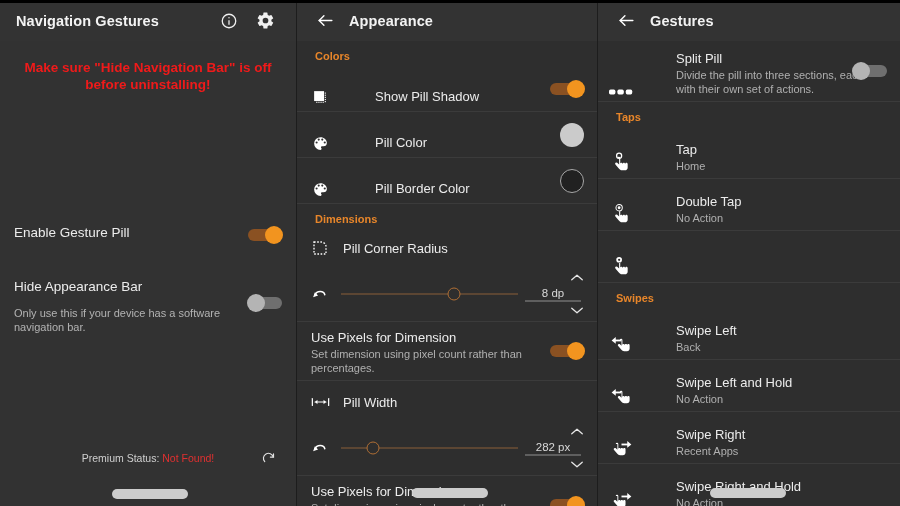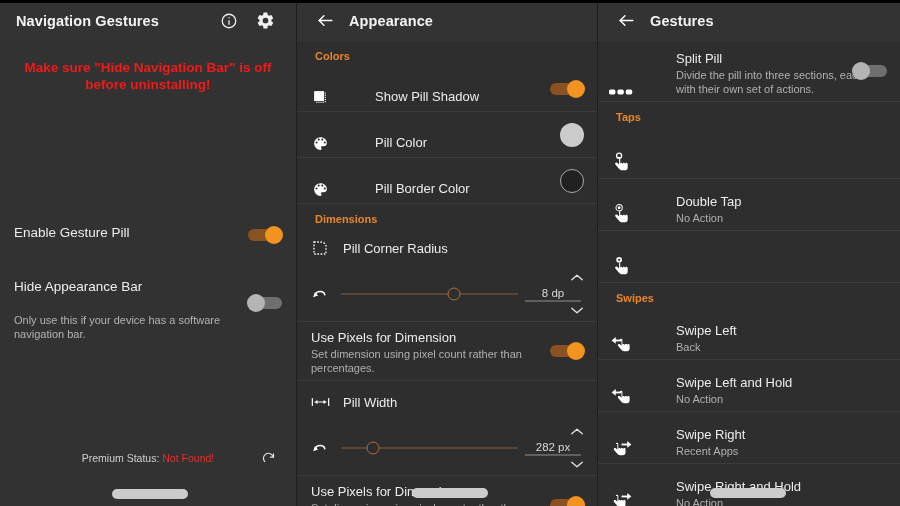--- a/index.html
+++ b/index.html
@@ -28,21 +28,21 @@
   .mid-title{margin-left:6px;}
 
   
   .warn{
     margin:18px 10px 0 10px;text-align:center;color:#f01a1a;font-weight:bold;
     font-size:13.5px;line-height:17px;
   }
   .left-rows{position:absolute;left:0;top:215px;width:296px;}
   .lrow{position:relative;padding:8px 14px 8px 14px;min-height:24px;}
   .lrow .lt{font-size:13.5px;color:#ececec;line-height:19px;}
-  .lrow .ls{font-size:11px;color:#b3b3b3;line-height:14px;margin-top:17px;width:232px;}
+  .lrow .ls{font-size:11px;color:#b3b3b3;line-height:14px;margin-top:10px;width:232px;}
   .lrow .sw{position:absolute;right:14px;top:50%;transform:translateY(-50%);}
 
   .premium{
     position:absolute;left:0;top:452px;width:296px;display:flex;align-items:center;justify-content:center;
   }
   .premium .ptxt{font-size:10.5px;color:#cfcfcf;}
   .premium .pval{color:#e03030;}
   .premium .refresh{position:absolute;right:20px;top:50%;transform:translateY(-50%);color:#e2e2e2;}
 
   
@@ -350,20 +350,24 @@
 
     <div class="sec">Taps</div>
 
     <div class="row" style="min-height:41px;">
       <div class="ic">
         <svg width="19" height="21" viewBox="0 0 24 26" fill="#ffffff">
           <circle cx="9" cy="4.5" r="3.2" fill="none" stroke="#ffffff" stroke-width="1.6"></circle>
           <path d="M9 7.5 v8 l-2.4-2.2a1.6 1.6 0 00-2.3 2.2l4.6 5.4c.9 1.1 2 1.9 3.6 1.9h3.7c2.2 0 3.6-1.5 3.6-3.6v-4.3c0-1-.7-1.7-1.6-1.7-.9 0-1.6.7-1.6 1.7 0-1-.7-1.7-1.6-1.7-.9 0-1.6.7-1.6 1.7 0-1-.7-1.7-1.6-1.7-.6 0-1.1.3-1.4.8V7.5a1.7 1.7 0 00-3.4 0z"></path>
         </svg>
       </div>
+      <div class="txtwrap">
+        <div class="t">Tap</div>
+        <div class="s">Home</div>
+      </div>
     </div>
 
     <div class="row" style="min-height:41px;">
       <div class="ic">
         <svg width="19" height="21" viewBox="0 0 24 26" fill="#ffffff">
           <circle cx="9" cy="4.5" r="4" fill="none" stroke="#ffffff" stroke-width="1.3"></circle>
           <circle cx="9" cy="4.5" r="1.8" fill="#ffffff"></circle>
           <path d="M9 8.8 v6.7 l-2.4-2.2a1.6 1.6 0 00-2.3 2.2l4.6 5.4c.9 1.1 2 1.9 3.6 1.9h3.7c2.2 0 3.6-1.5 3.6-3.6v-4.3c0-1-.7-1.7-1.6-1.7-.9 0-1.6.7-1.6 1.7 0-1-.7-1.7-1.6-1.7-.9 0-1.6.7-1.6 1.7 0-1-.7-1.7-1.6-1.7-.6 0-1.1.3-1.4.8V8.8z"></path>
         </svg>
       </div>

